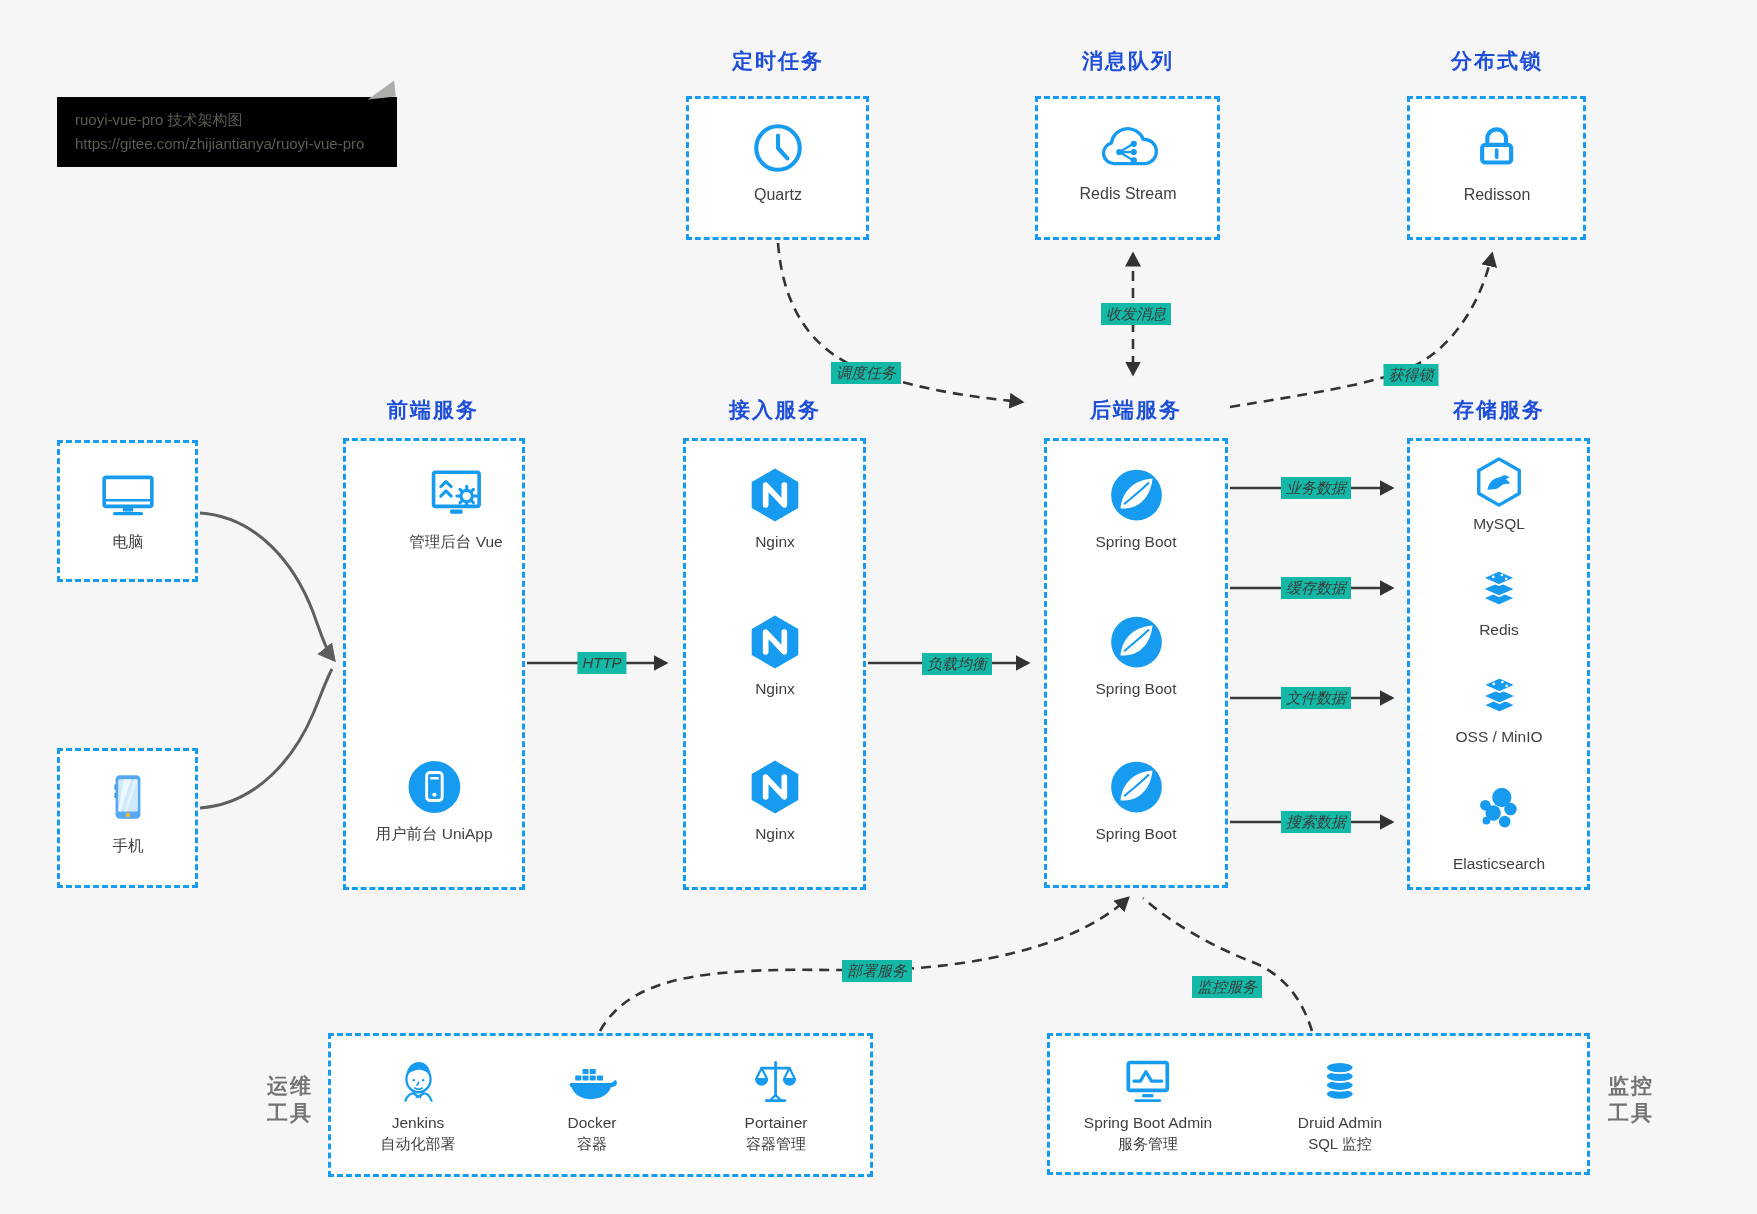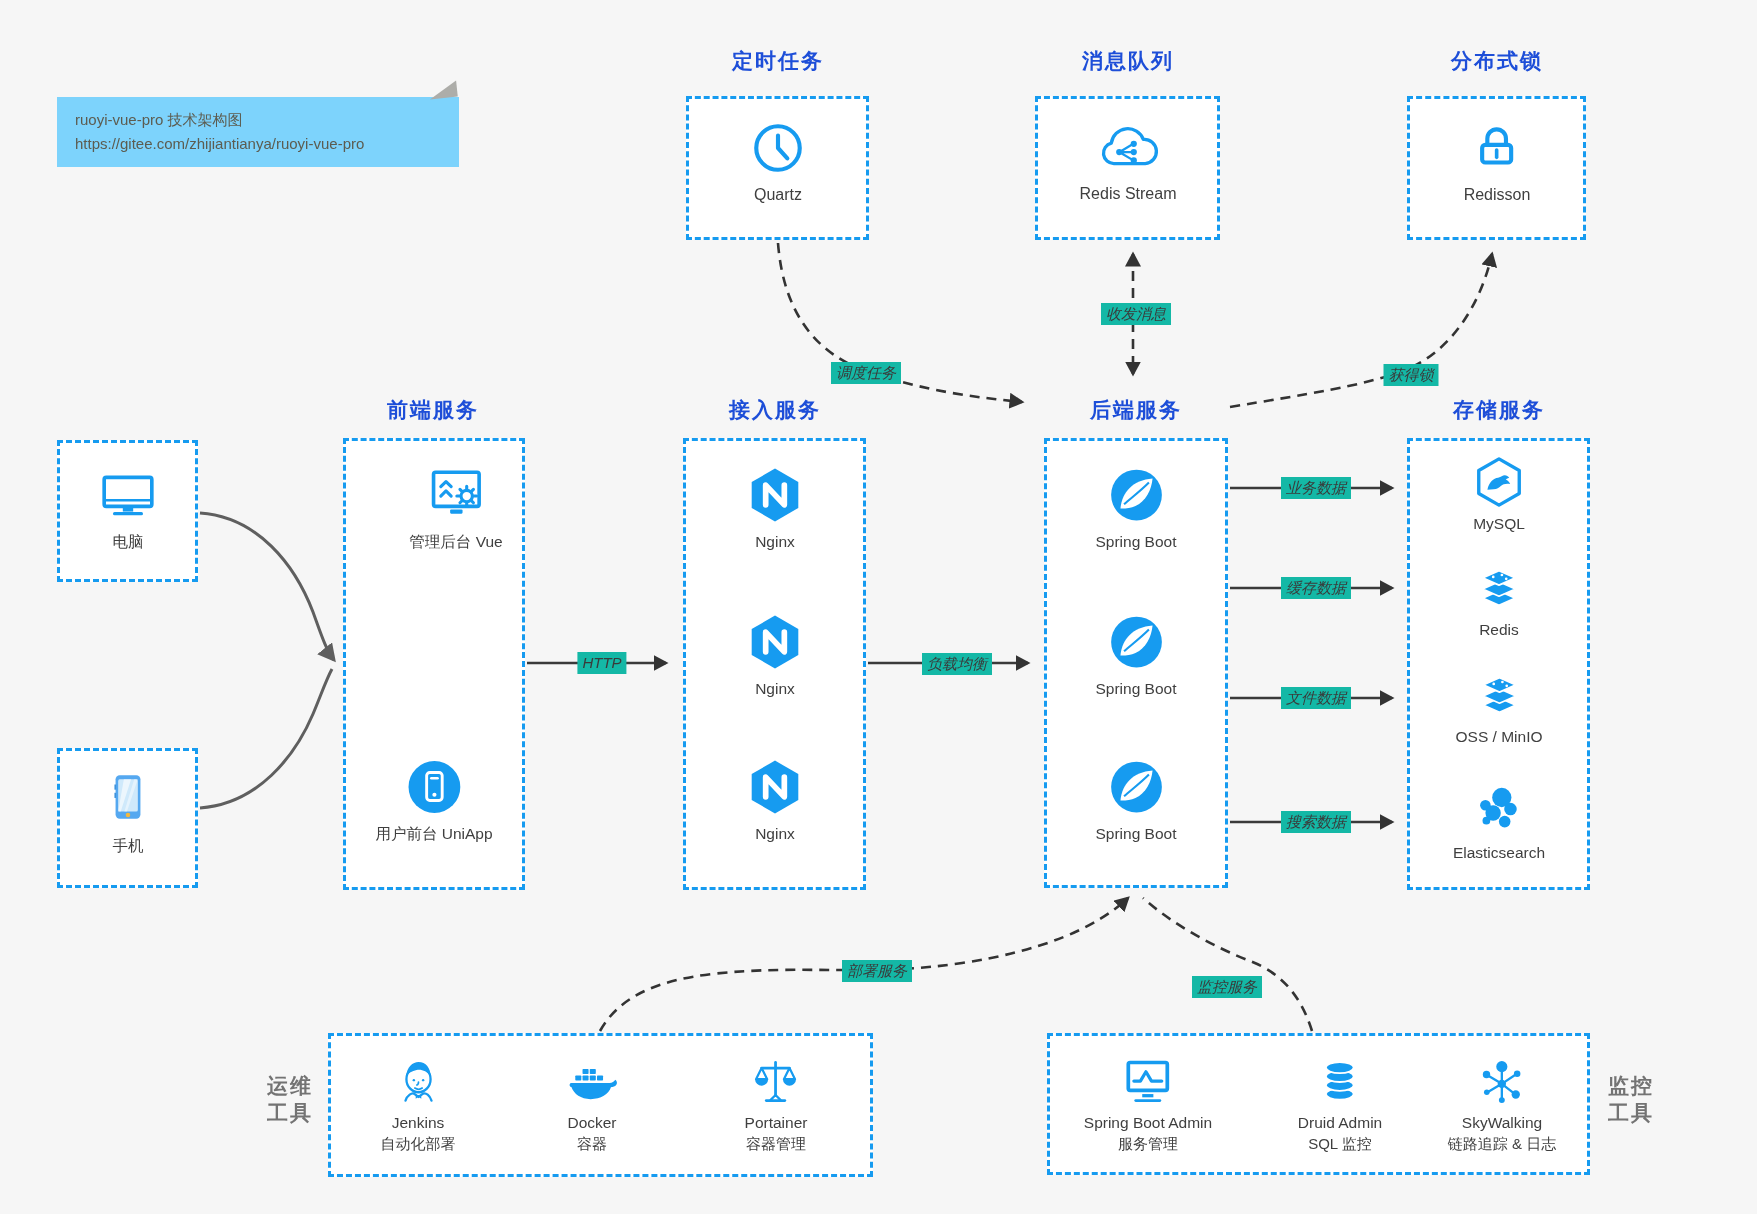--- a/index.html
+++ b/index.html
@@ -13,21 +13,21 @@
           letter-spacing:2px;text-align:center;line-height:27px;}
   .node{position:absolute;transform:translateX(-50%);display:flex;flex-direction:column;align-items:center;text-align:center;}
   .node .lbl{margin-top:7px;font-size:15.5px;color:#3F3F3F;white-space:nowrap;line-height:21px;}
   .node .sub{font-size:15px;color:#3F3F3F;white-space:nowrap;line-height:21px;}
   .n-ico{width:58px;height:58px;color:#169BF0;}
   .n-ico.sm{width:54px;height:54px;}
   .n-ico.bt{width:52px;height:52px;}
   .n-ico.wide{width:68px;height:54px;}
   .edge-label{position:absolute;transform:translate(-50%,-50%);background:#14b8a6;color:#3A3A3A;
           font-size:15px;line-height:20px;padding:1px 5px;white-space:nowrap;font-style:italic;}
-  .note{position:absolute;left:57px;top:97px;width:402px;height:70px;background:#7dd3fc;box-sizing:border-box;
+  .note{position:absolute;left:57px;top:97px;width:340px;height:70px;background:#000000;box-sizing:border-box;
         padding:11px 0 0 18px;color:#5C5C50;font-size:15px;line-height:24px;}
   .note .fold{position:absolute;right:2px;top:-15px;width:0;height:0;
         border-bottom:16px solid #ADADA9;border-left:28px solid transparent;transform:rotate(-6deg);}
   .note div{white-space:nowrap;}
   .defs{position:absolute;width:0;height:0;overflow:hidden;}
 </style>
 </head>
 <body>
 
 <svg class="defs" aria-hidden="true">
@@ -343,21 +343,21 @@
   <div class="node" style="left:1499px;top:668px;">
     <svg class="n-ico sm">
         <use href="#sym-redis-stack"></use>
       </svg>
     <div class="lbl" style="margin-top:4px;">OSS / MinIO</div>
   </div>
   <div class="node" style="left:1499px;top:784px;">
     <svg class="n-ico sm">
         <use href="#sym-es"></use>
       </svg>
-    <div class="lbl" style="margin-top:4px;">Elasticsearch</div>
+    <div class="lbl" style="margin-top:15px;">Elasticsearch</div>
   </div>
 
   <div class="node" style="left:418px;top:1056px;">
     <svg class="n-ico bt">
         <use href="#sym-jenkins"></use>
       </svg>
     <div class="lbl" style="margin-top:4px;">Jenkins</div>
     <div class="sub">自动化部署</div>
   </div>
   <div class="node" style="left:592px;top:1056px;">
@@ -381,27 +381,20 @@
       </svg>
     <div class="lbl" style="margin-top:4px;">Spring Boot Admin</div>
     <div class="sub">服务管理</div>
   </div>
   <div class="node" style="left:1340px;top:1056px;">
     <svg class="n-ico bt">
         <use href="#sym-druid"></use>
       </svg>
     <div class="lbl" style="margin-top:4px;">Druid Admin</div>
     <div class="sub">SQL 监控</div>
-  </div>
-  <div class="node" style="left:1502px;top:1056px;">
-    <svg class="n-ico bt">
-        <use href="#sym-skywalking"></use>
-      </svg>
-    <div class="lbl" style="margin-top:4px;">SkyWalking</div>
-    <div class="sub">链路追踪 &amp; 日志</div>
   </div>
 
   <div class="edge-label" style="left:602px;top:663px;">HTTP</div>
   <div class="edge-label" style="left:957px;top:664px;">负载均衡</div>
   <div class="edge-label" style="left:866px;top:373px;">调度任务</div>
   <div class="edge-label" style="left:1136px;top:314px;">收发消息</div>
   <div class="edge-label" style="left:1411px;top:375px;">获得锁</div>
   <div class="edge-label" style="left:1316px;top:488px;">业务数据</div>
   <div class="edge-label" style="left:1316px;top:588px;">缓存数据</div>
   <div class="edge-label" style="left:1316px;top:698px;">文件数据</div>

